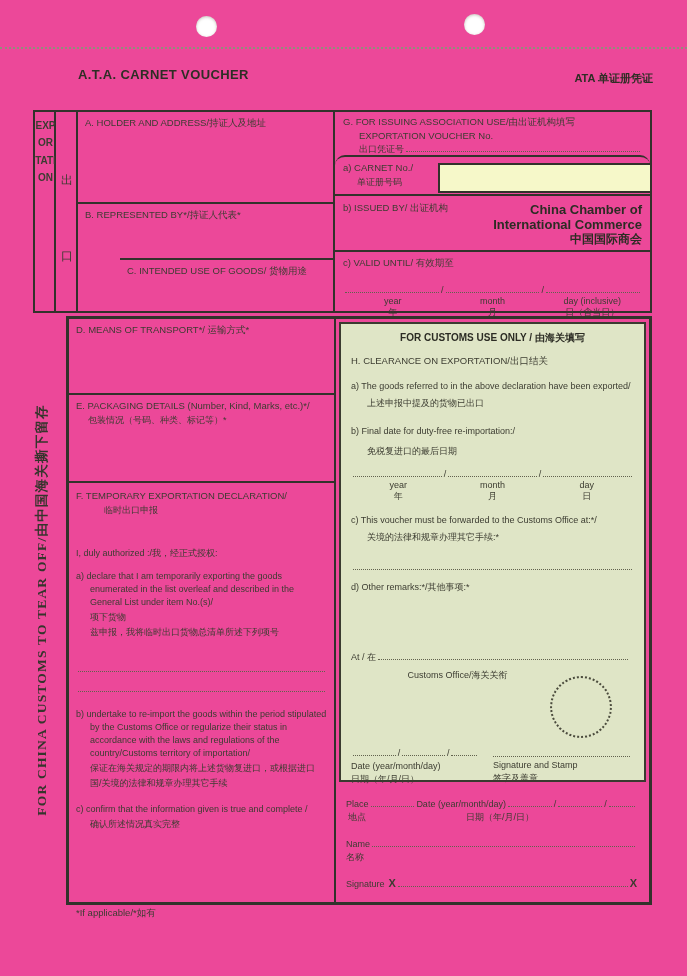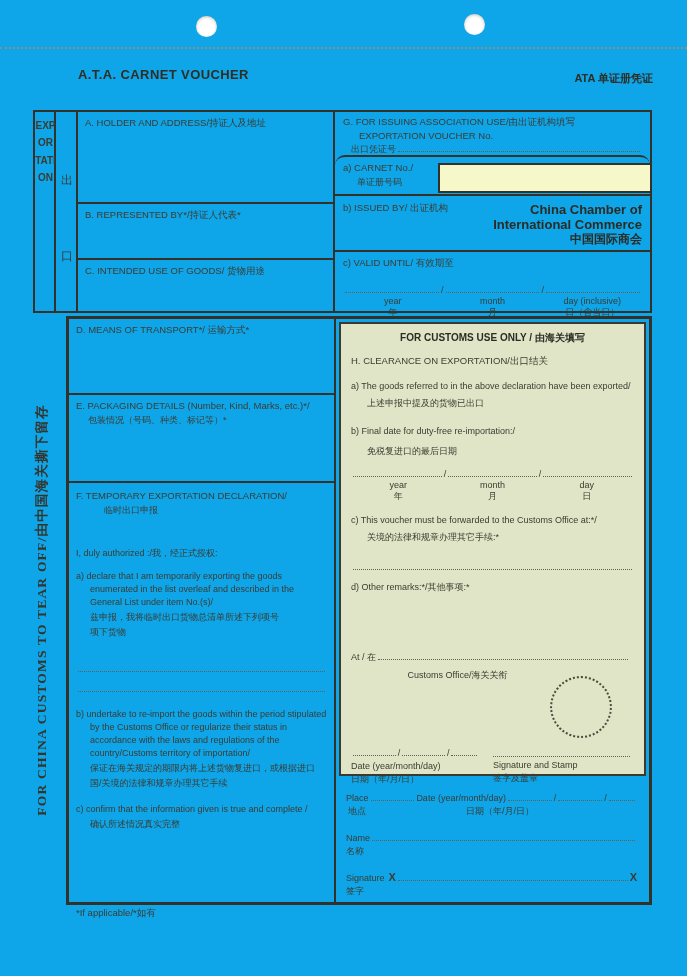--- a/index.html
+++ b/index.html
@@ -1,18 +1,18 @@
 <!DOCTYPE html>
 <html><head>
 <meta charset="utf-8">
 <style>
   html,body{margin:0;padding:0;}
   .page{
     position:relative; width:687px; height:976px; overflow:hidden;
-    background:#0ea5e9; color:#3c3c31;
+    background:#ec4899; color:#3c3c31;
     font-family:"Liberation Sans", sans-serif;
   }
   .hole{position:absolute; width:21px; height:21px; border-radius:50%;
     background:#ffffff; box-shadow:inset 0 1px 3px rgba(90,90,60,.35);}
   .perf{position:absolute; left:0; right:0; top:47px; border-top:2px dotted #8f8f7a;}
   .doc-title{position:absolute; left:78px; top:67px; font-size:13px; font-weight:bold;
     letter-spacing:.4px; color:#2e2e25;}
   .doc-title-cn{position:absolute; right:34px; top:71px; font-size:11px; font-weight:bold; color:#2e2e25;}
 
   .box{position:absolute; border:2px solid #32322b; box-sizing:border-box; display:flex;}
@@ -22,26 +22,26 @@
   .col-letters{width:21px; border-right:2px solid #32322b; box-sizing:border-box;
     font-size:10px; font-weight:bold; text-align:center; padding-top:5px;}
   .col-letters .stack{display:block; width:21px; word-break:break-all; line-height:17.4px;}
   .col-cn{width:22px; border-right:2px solid #32322b; box-sizing:border-box; position:relative; font-size:12px;}
   .col-cn span{position:absolute; left:5px;}
   .cn-top{top:60px;} .cn-bottom{top:136px;}
 
   .col-abc{width:255px; display:flex; flex-direction:column; box-sizing:border-box;}
   .cell{box-sizing:border-box; padding:5px 7px; font-size:9.5px;}
   .bt{border-top:2px solid #32322b;}
-  .cell-a{height:90px;} .cell-b{height:56px;} .cell-c{flex:1;}
+  .cell-a{height:90px;} .cell-b{height:56px;} .cell-c{flex:1;margin-left:42px;}
 
   .col-g{flex:1; border-left:2px solid #32322b; box-sizing:border-box; display:flex; flex-direction:column;}
   .cell-g{height:43px; padding:4px 8px 2px;}
   .cell-g .ind{margin-left:16px; margin-top:1px;}
-  .g3{display:flex; align-items:baseline; margin-left:8px; margin-top:1px; font-size:9px;}
+  .g3{display:flex; align-items:baseline; margin-left:16px; margin-top:1px; font-size:9px;}
   .cell-ga{height:48px; position:relative; padding:5px 8px;border-radius:10px;}
   .carnet-box{position:absolute; left:103px; top:6px; width:210px; height:26px;
     border:2px solid #32322b; background:#f6f8c9;}
   .cell-gb{height:56px; position:relative; padding:4px 8px;}
   .gb-label{position:absolute; left:8px; top:6px; font-size:9.5px;}
   .issuer{text-align:right; font-weight:bold; font-size:13px; line-height:15px; margin-top:2px; color:#2c2c24;}
   .issuer .cnline{font-size:12px; font-weight:bold;}
   .cell-gc{flex:1; padding:5px 8px 2px;}
 
   .col-def{width:265px; display:flex; flex-direction:column; box-sizing:border-box;}
@@ -176,22 +176,22 @@
         <div>E.  PACKAGING DETAILS (Number, Kind, Marks, etc.)*/</div>
         <div class="cnl" style="margin-left:12px;">包装情况（号码、种类、标记等）*</div>
       </div>
       <div class="cell cell-f bt">
         <div>F.  TEMPORARY EXPORTATION DECLARATION/</div>
         <div class="cnl" style="margin-left:28px;">临时出口申报</div>
 
         <div class="f-par" style="margin-top:30px; text-indent:0; padding-left:0;">I, duly authorized :/我，经正式授权:</div>
 
         <div class="f-par" style="margin-top:10px;">a) declare that I am temporarily exporting the goods enumerated in the list overleaf and described in the General List under item No.(s)/</div>
+        <div class="f-cn">项下货物</div>
         <div class="f-cn">兹申报，我将临时出口货物总清单所述下列项号</div>
-        <div class="f-cn">项下货物</div>
 
         <div class="lead-block" style="margin-top:22px;"></div>
         <div class="lead-block" style="margin-top:9px;"></div>
 
         <div class="f-par" style="margin-top:16px;">b) undertake to re-import the goods within the period stipulated by the Customs Office or regularize their status in accordance with the laws and regulations of the country/Customs territory of importation/</div>
         <div class="f-cn">保证在海关规定的期限内将上述货物复进口，或根据进口</div>
         <div class="f-cn">国/关境的法律和规章办理其它手续</div>
 
         <div class="f-par" style="margin-top:13px;">c) confirm that the information given is true and complete /</div>
         <div class="f-cn">确认所述情况真实完整</div>
@@ -286,21 +286,18 @@
         <div class="sub-row">
           <span>名称</span>
         </div>
 
         <div class="row-flex mt12">
           <span>Signature</span>
           <span class="sigx" style="margin-left:4px;">X</span>
           <span class="lead"></span>
           <span class="sigx">X</span>
         </div>
-        <div class="sub-row">
-          <span>签字</span>
-        </div>
       </div>
     </div>
   </div>
 
   <div class="footnote">*If applicable/*如有</div>
 </div>
 
 </body></html>

